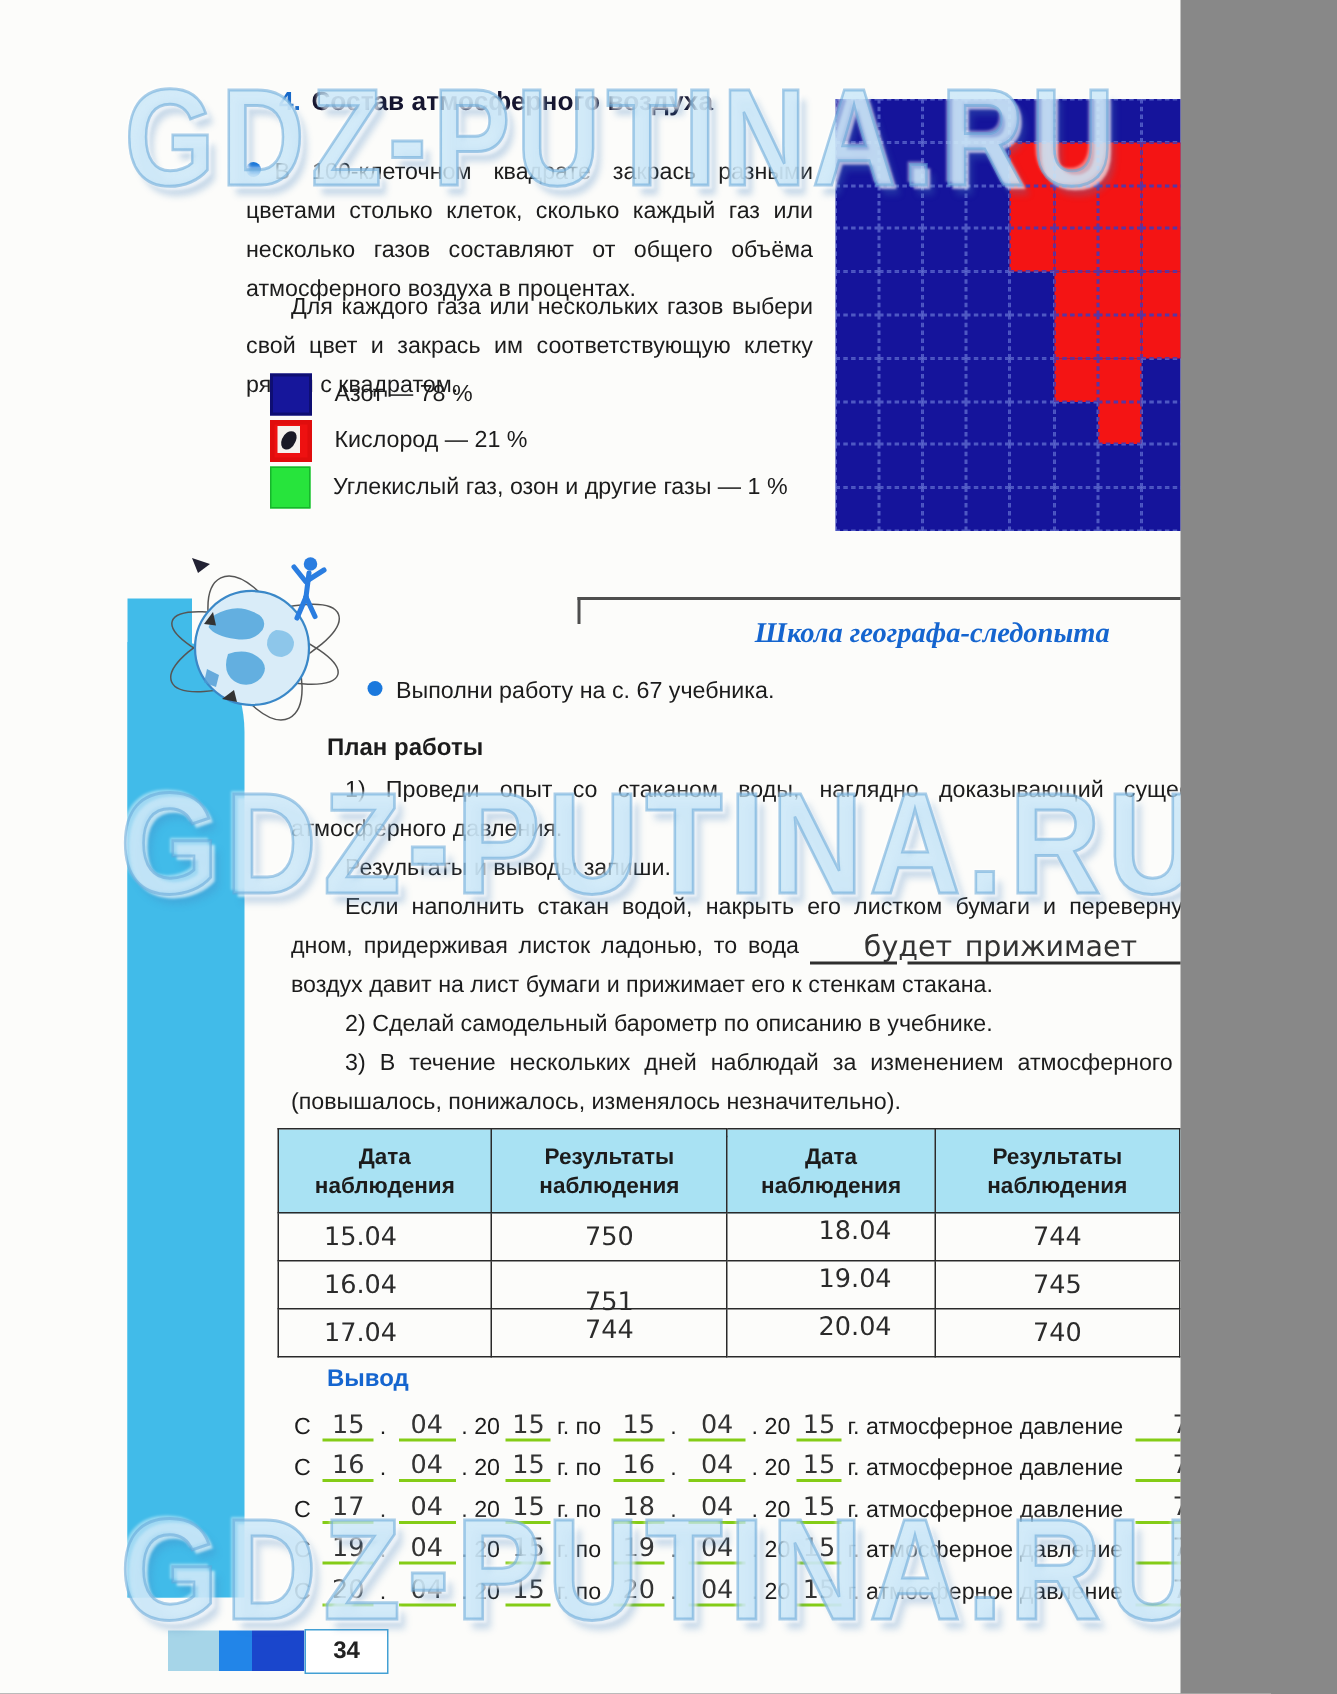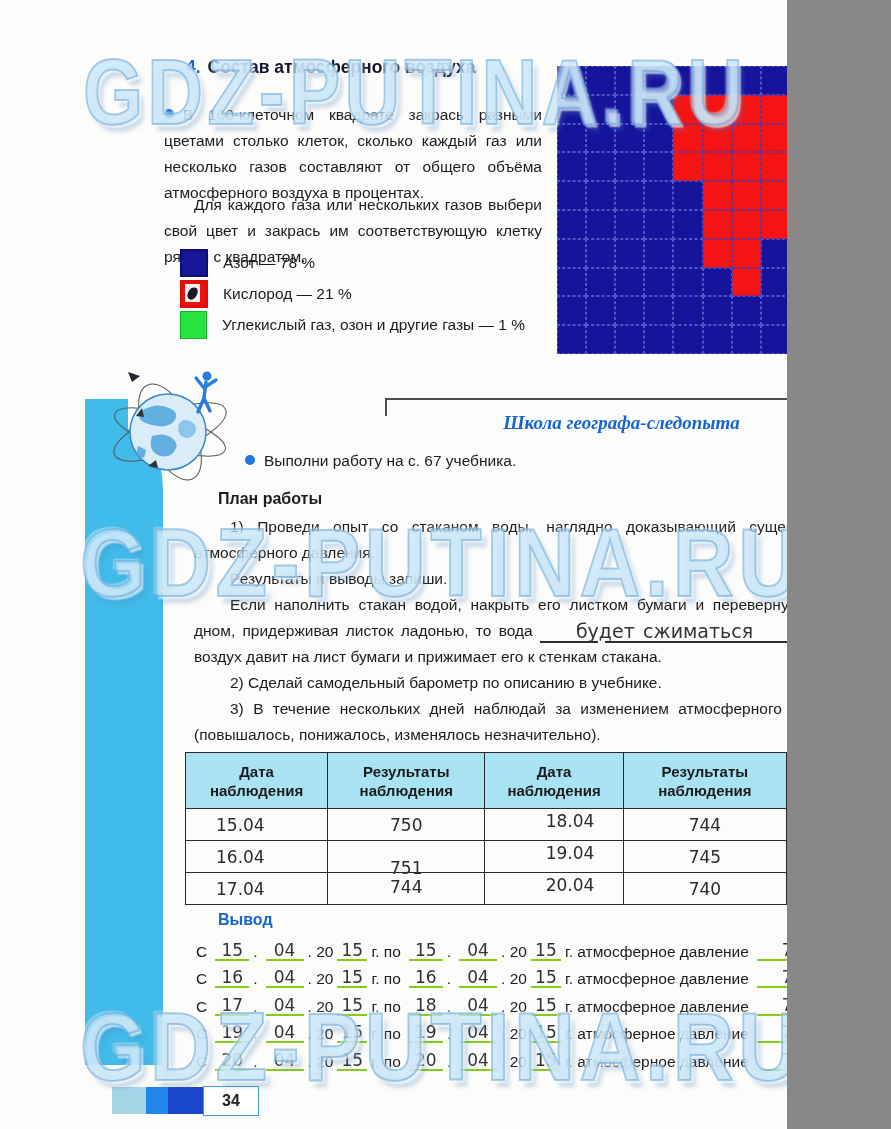--- a/index.html
+++ b/index.html
@@ -269,21 +269,21 @@
   <div class="school-task">
     <span class="dot"></span><span>Выполни работу на с. 67 учебника.</span>
   </div>
 
   <div class="plan-heading">План работы</div>
   <div class="plan-flow">
     <p>1) Проведи опыт со стаканом воды, наглядно доказывающий существование атмосферного давления.</p>
     <p>Результаты и выводы запиши.</p>
     <p class="noind"><span>Если наполнить стакан водой, накрыть его листком бумаги и перевернуть кверху дном, придерживая листок ладонью, то вода</span>
       <span class="blank ans1">будет</span>
-      <span class="blank ans2">сжиматься</span>
+      <span class="blank ans2">прижимает</span>
       <span>, так как воздух давит на лист бумаги и прижимает его к стенкам стакана.</span></p>
     <p>2) Сделай самодельный барометр по описанию в учебнике.</p>
     <p>3) В течение нескольких дней наблюдай за изменением атмосферного давления (повышалось, понижалось, изменялось незначительно).</p>
     <p>Результаты наблюдений запиши в таблицу.</p>
   </div>
 
   <table class="obs-table">
     <thead>
       <tr>
         <th class="c1">Дата наблюдения</th>

